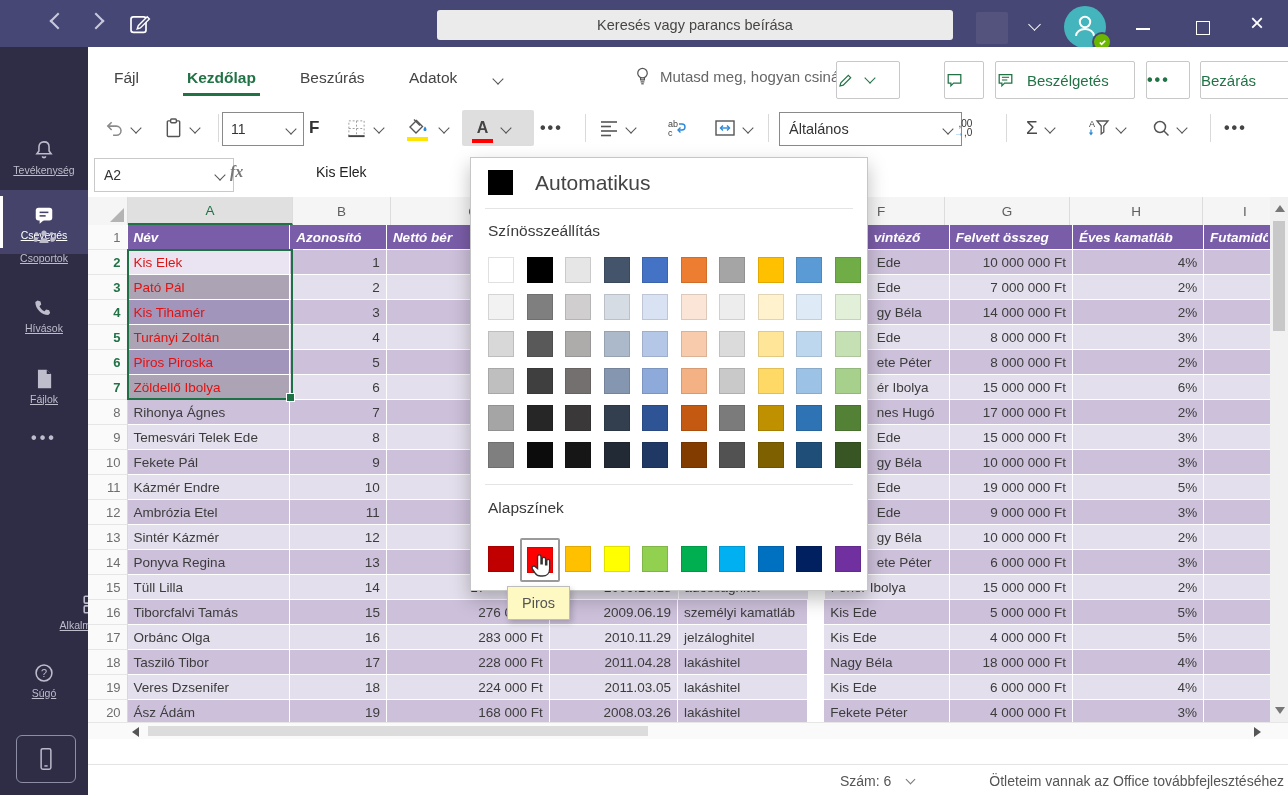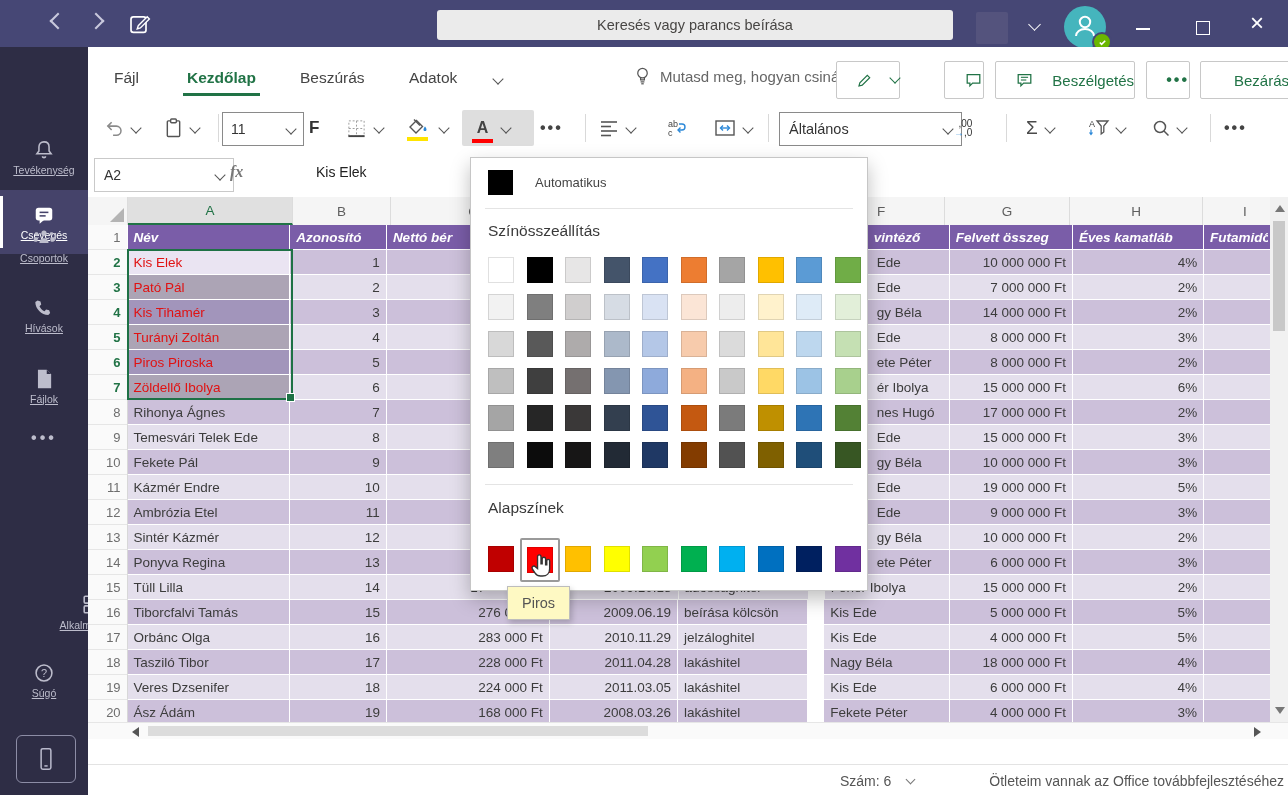--- a/index.html
+++ b/index.html
@@ -31,21 +31,21 @@
   .side-dots{letter-spacing:3px;color:#bdbdcc;font-size:16px;font-weight:bold;}
   .phonebox{left:16px;top:688px;width:58px;height:46px;border:1.5px solid #8d8da6;border-radius:6px;
             display:flex;align-items:center;justify-content:center;}
   
   .tabrow{left:88px;top:47px;width:1200px;height:57px;background:#fff;}
   .rtab{position:absolute;top:22px;font-size:15.5px;color:#444;}
   .rtab.active{color:#217346;font-weight:bold;}
   .rtab.active::after{content:"";position:absolute;left:-4px;right:-4px;bottom:-9px;height:3px;background:#217346;}
   .hintwrap{position:absolute;left:545px;top:18px;display:flex;align-items:center;color:#666;font-size:15px;gap:8px;}
   .gbtn{position:absolute;border:1px solid #c8c8c8;border-radius:2px;background:#fff;display:flex;
-        align-items:center;justify-content:flex-end;gap:18px;color:#217346;font-size:15px;}
+        align-items:center;justify-content:flex-start;gap:12px;color:#217346;font-size:15px;}
   
   .toolrow{left:88px;top:104px;width:1200px;height:48px;background:#fff;border-bottom:1px solid #ececec;}
   .titem{position:absolute;top:0;height:48px;display:flex;align-items:center;color:#4a4a4a;}
   .chv{width:7px;height:7px;border-right:1.6px solid #555;border-bottom:1.6px solid #555;transform:rotate(45deg);display:inline-block;}
   .vdiv{position:absolute;top:10px;width:1px;height:28px;background:#d9d9d9;}
   .sizebox{left:134px;top:8px;width:64px;height:32px;border:1px solid #8a8a8a;display:flex;align-items:center;
            justify-content:space-between;padding:0 8px;font-size:14px;color:#333;position:absolute;}
   .fmtbox{left:691px;top:8px;width:163px;height:32px;border:1px solid #8a8a8a;display:flex;align-items:center;
           justify-content:space-between;padding:0 9px;font-size:14.5px;color:#333;position:absolute;}
   .boldF{font-size:17px;font-weight:bold;color:#333;}
@@ -101,21 +101,21 @@
   .hscroll{left:88px;top:722px;width:1200px;height:16px;background:#fafafa;border-top:1px solid #e6e6e6;z-index:6;}
   .harr{top:4px;width:0;height:0;border-top:5px solid transparent;border-bottom:5px solid transparent;position:absolute;}
   .harr.lt{left:44px;border-right:7px solid #555;}
   .harr.rt{left:1166px;border-left:7px solid #555;}
   .hthumb{left:60px;top:3px;width:500px;height:10px;background:#dcdcdc;position:absolute;}
   
   .dropdown{left:470px;top:157px;width:396px;height:432px;background:#fff;border:1px solid #c6c6c6;
             box-shadow:0 8px 18px rgba(0,0,0,.25);z-index:30;}
   .auto-row{position:absolute;left:17px;top:12px;display:flex;align-items:center;gap:22px;}
   .auto-sw{width:25px;height:25px;background:#000;}
-  .auto-lbl{font-size:13px;color:#444;}
+  .auto-lbl{font-size:21px;color:#444;}
   .dd-div{position:absolute;left:14px;right:14px;height:1px;background:#e4e4e4;}
   .dd-title{position:absolute;left:17px;font-size:15.5px;color:#3a3a3a;}
   .swgrid{position:absolute;left:17px;top:99px;}
   .swrow{display:flex;gap:12.5px;margin-bottom:11px;}
   .sw{width:26px;height:26px;box-shadow:inset 0 0 0 1px rgba(0,0,0,.12);}
   .stdrow{position:absolute;left:17px;top:388px;display:flex;gap:12.5px;}
   .ring{position:absolute;width:36px;height:40px;border:2px solid #9a9a9a;border-radius:2px;background:#fff;
         left:-7px;top:-8px;display:flex;align-items:center;justify-content:center;}
   .stdwrap{position:relative;width:26px;height:26px;}
   
@@ -633,21 +633,21 @@
         <div class="cell c-g">15 000 000 Ft</div>
         <div class="cell c-h">2%</div>
         <div class="cell c-i"></div>
       </div>
       <div class="grid-row">
         <div class="cell c-num">16</div>
         <div class="cell c-a">Tiborcfalvi Tamás</div>
         <div class="cell c-b">15</div>
         <div class="cell c-c">276 000 Ft</div>
         <div class="cell c-d">2009.06.19</div>
-        <div class="cell c-e">beírása kölcsön</div>
+        <div class="cell c-e">személyi kamatláb</div>
         <div class="cell c-f">Kis Ede</div>
         <div class="cell c-g">5 000 000 Ft</div>
         <div class="cell c-h">5%</div>
         <div class="cell c-i"></div>
       </div>
       <div class="grid-row">
         <div class="cell c-num">17</div>
         <div class="cell c-a">Orbánc Olga</div>
         <div class="cell c-b">16</div>
         <div class="cell c-c">283 000 Ft</div>

